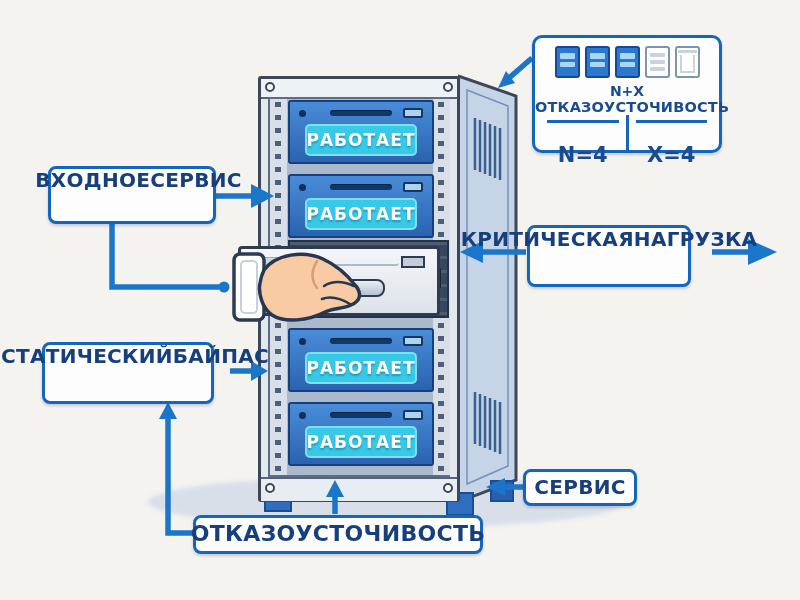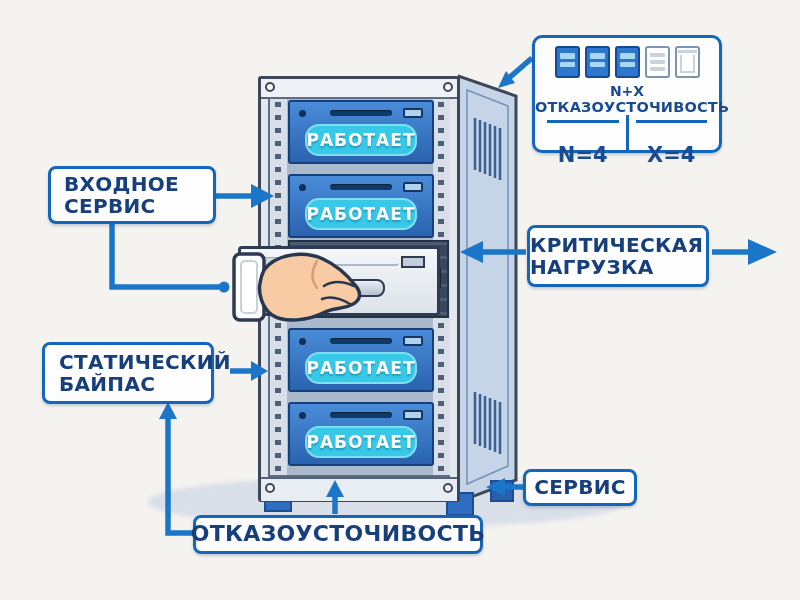--- a/index.html
+++ b/index.html
@@ -20,36 +20,36 @@
   .bay{left:268px;top:97px;width:182px;height:380px;background:#aab9cc;border:2px solid #5d6d84;box-sizing:border-box;z-index:4;}
   .rail{top:99px;width:17px;height:376px;background:#d8dfe9;z-index:5;}
   .rail-holes{position:absolute;left:5px;top:3px;bottom:3px;width:6px;background:repeating-linear-gradient(180deg,#4f6076 0 5px,transparent 5px 13px);}
   .foot{background:#2f6dc0;border:2px solid #1c4d92;box-sizing:border-box;z-index:2;}
 
   
   .module{left:288px;width:146px;height:64px;background:linear-gradient(180deg,#4a8cd8,#2a63b0);border:2px solid #163f7c;border-radius:3px;box-sizing:border-box;z-index:10;}
   .m-dot{position:absolute;left:9px;top:8px;width:7px;height:7px;border-radius:50%;background:#0f3059;}
   .m-slot{position:absolute;left:28%;top:8px;width:44%;height:6px;background:#0f3966;border-radius:3px;box-shadow:inset 0 1px 1px rgba(0,0,0,.4);}
   .m-btn{position:absolute;right:9px;top:6px;width:20px;height:10px;background:#aed3ef;border:2px solid #16355f;border-radius:2px;box-sizing:border-box;}
-  .m-screen{position:absolute;left:15px;right:15px;top:22px;bottom:6px;background:#38c9e9;border:2px solid #7fe0f2;border-radius:14px;display:flex;align-items:center;justify-content:center;color:#fff;font-weight:700;font-size:17px;letter-spacing:1px;text-shadow:0 2px 2px rgba(0,60,90,.35);text-align:right;}
+  .m-screen{position:absolute;left:15px;right:15px;top:22px;bottom:6px;background:#38c9e9;border:2px solid #7fe0f2;border-radius:5px;display:flex;align-items:center;justify-content:center;color:#fff;font-weight:700;font-size:17px;letter-spacing:1px;text-shadow:0 2px 2px rgba(0,60,90,.35);text-align:right;}
 
   
   .bay-open{left:288px;top:240px;width:161px;height:78px;background:#36465f;border:2px solid #243248;box-sizing:border-box;z-index:9;
             background-image:repeating-linear-gradient(180deg,rgba(255,255,255,.12) 0 3px,transparent 3px 14px);}
   .bay-connector{position:absolute;right:6px;top:26px;width:14px;height:18px;background:repeating-linear-gradient(180deg,#c2502f 0 3px,#7a2f1c 3px 6px);border:1px solid #1a2636;}
   .pulled-module{left:238px;top:246px;width:202px;height:70px;background:linear-gradient(180deg,#f4f6f9,#dde3ea);border:3px solid #2d3c52;border-radius:4px;box-sizing:border-box;z-index:12;}
   .pm-slot-a{position:absolute;left:12px;top:8px;width:26px;height:9px;background:#cfd7e0;border:1px solid #9aa7b5;}
   .pm-slot-b{position:absolute;left:46px;top:9px;width:112px;height:6px;background:#eef1f5;border-bottom:2px solid #aeb9c6;border-radius:3px;}
   .pm-btn{position:absolute;right:12px;top:7px;width:24px;height:12px;background:#c3cdd9;border:2px solid #2d3c52;box-sizing:border-box;}
   .pm-handle-cap{position:absolute;left:60px;top:24px;width:17px;height:32px;background:#cdd5e0;border:2px solid #2d3c52;border-radius:3px;box-sizing:border-box;}
   .pm-handle{position:absolute;left:72px;top:30px;width:72px;height:18px;background:linear-gradient(180deg,#eaeef3,#b7c1cf);border:2px solid #2d3c52;border-radius:8px;box-sizing:border-box;}
 
   
   .label-box{position:absolute;background:#fdfdfe;border:3px solid #1466bd;border-radius:8px;color:#163f7c;font-weight:700;
-             display:flex;flex-direction:column;justify-content:center;box-sizing:border-box;line-height:1.12;
+             display:flex;flex-direction:row;justify-content:center;box-sizing:border-box;line-height:1.12;
              box-shadow:0 2px 3px rgba(40,60,90,.22);letter-spacing:.3px;z-index:50;}
 
   
   .nx-panel{left:532px;top:35px;width:190px;height:118px;background:#fdfdfe;border:3px solid #1466bd;border-radius:10px;
             box-sizing:border-box;z-index:50;color:#1a4b8f;font-weight:700;box-shadow:0 2px 3px rgba(40,60,90,.22);}
   .nx-icons{display:flex;justify-content:center;gap:5px;margin-top:8px;}
   .nx-icon{width:25px;height:32px;border-radius:3px;position:relative;box-sizing:border-box;}
   .nx-icon.active{background:#2e77cf;border:2px solid #134a92;}
   .nx-icon.active .bar{position:absolute;left:3px;right:3px;background:#a7d7f3;border-radius:1px;}
   .nx-icon.spare{background:#fff;border:2px solid #7e93ad;}
@@ -194,21 +194,21 @@
   <div class="label-box" style="left:48px;top:166px;width:168px;height:58px;padding-left:13px;font-size:20px;">
     <span>ВХОДНОЕ</span>
     <span>СЕРВИС</span>
   </div>
 
   <div class="label-box" style="left:42px;top:342px;width:172px;height:62px;padding-left:14px;font-size:20px;">
     <span>СТАТИЧЕСКИЙ</span>
     <span>БАЙПАС</span>
   </div>
 
-  <div class="label-box" style="left:527px;top:225px;width:182px;height:62px;padding-left:0;font-size:20px;">
+  <div class="label-box" style="left:527px;top:225px;width:164px;height:62px;padding-left:0;font-size:20px;">
     <span>КРИТИЧЕСКАЯ</span>
     <span>НАГРУЗКА</span>
   </div>
 
   <div class="label-box" style="left:193px;top:515px;width:290px;height:39px;align-items:center;font-size:22px;">
     <span>ОТКАЗОУСТОЧИВОСТЬ</span>
   </div>
 
   <div class="label-box" style="left:523px;top:469px;width:114px;height:37px;align-items:center;font-size:20px;">
     <span>СЕРВИС</span>

